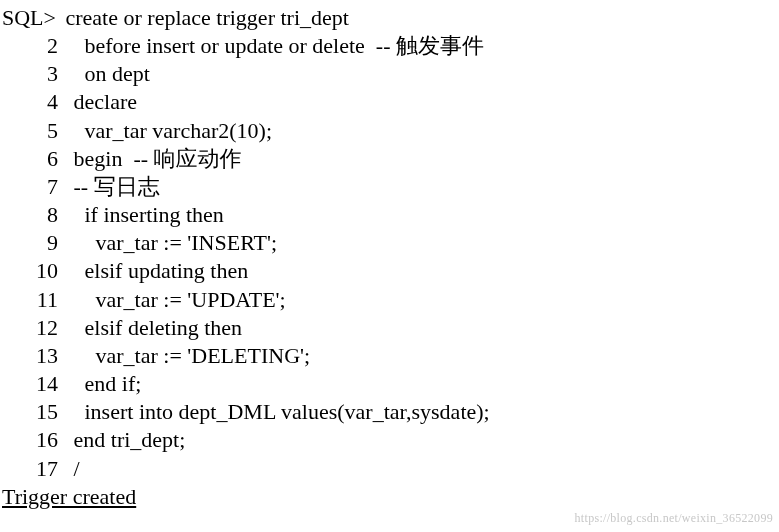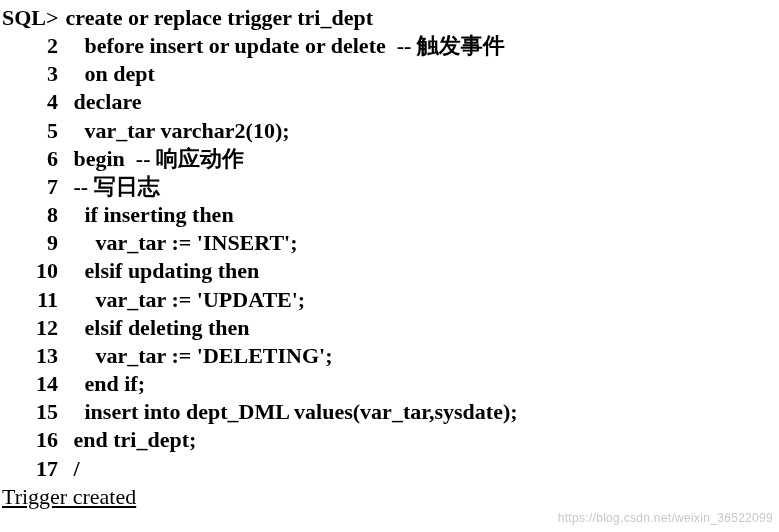--- a/index.html
+++ b/index.html
@@ -14,21 +14,20 @@
       overflow: hidden;
       position: relative;
       line-height: 1.28;
     }
     .terminal {
       padding: 4px 0 0 0;
       white-space: pre;
     }
     .line {
       display: flex;
-      font-weight: bold;
     }
     .gutter {
       width: 58px;
       text-align: right;
       padding-right: 10px;
       flex-shrink: 0;
     }
     .prompt-gutter {
       width: 58px;
       text-align: left;
@@ -40,21 +39,21 @@
       flex: 1;
     }
     .status {
       padding-left: 2px;
       text-decoration: underline;
     }
     .watermark {
       position: absolute;
       right: 6px;
       bottom: 6px;
-      font-family: Liberation Sans, sans-serif;
+      font-family: Liberation Serif, serif;
       font-size: 12px;
       color: rgba(180,180,180,0.75);
       letter-spacing: 0.3px;
     }
   </style>
 </head>
 <body>
 
 <div class="terminal" id="term"><div class="line"><span class="prompt-gutter">SQL&gt;</span><span class="code"> create or replace trigger tri_dept</span></div><div class="line"><span class="gutter">2</span><span class="code">   before insert or update or delete  -- 触发事件</span></div><div class="line"><span class="gutter">3</span><span class="code">   on dept</span></div><div class="line"><span class="gutter">4</span><span class="code"> declare</span></div><div class="line"><span class="gutter">5</span><span class="code">   var_tar varchar2(10);</span></div><div class="line"><span class="gutter">6</span><span class="code"> begin  -- 响应动作</span></div><div class="line"><span class="gutter">7</span><span class="code"> -- 写日志</span></div><div class="line"><span class="gutter">8</span><span class="code">   if inserting then</span></div><div class="line"><span class="gutter">9</span><span class="code">     var_tar := 'INSERT';</span></div><div class="line"><span class="gutter">10</span><span class="code">   elsif updating then</span></div><div class="line"><span class="gutter">11</span><span class="code">     var_tar := 'UPDATE';</span></div><div class="line"><span class="gutter">12</span><span class="code">   elsif deleting then</span></div><div class="line"><span class="gutter">13</span><span class="code">     var_tar := 'DELETING';</span></div><div class="line"><span class="gutter">14</span><span class="code">   end if;</span></div><div class="line"><span class="gutter">15</span><span class="code">   insert into dept_DML values(var_tar,sysdate);</span></div><div class="line"><span class="gutter">16</span><span class="code"> end tri_dept;</span></div><div class="line"><span class="gutter">17</span><span class="code"> /</span></div><div class="status">Trigger created</div></div>
 <div class="watermark">https://blog.csdn.net/weixin_36522099</div>

